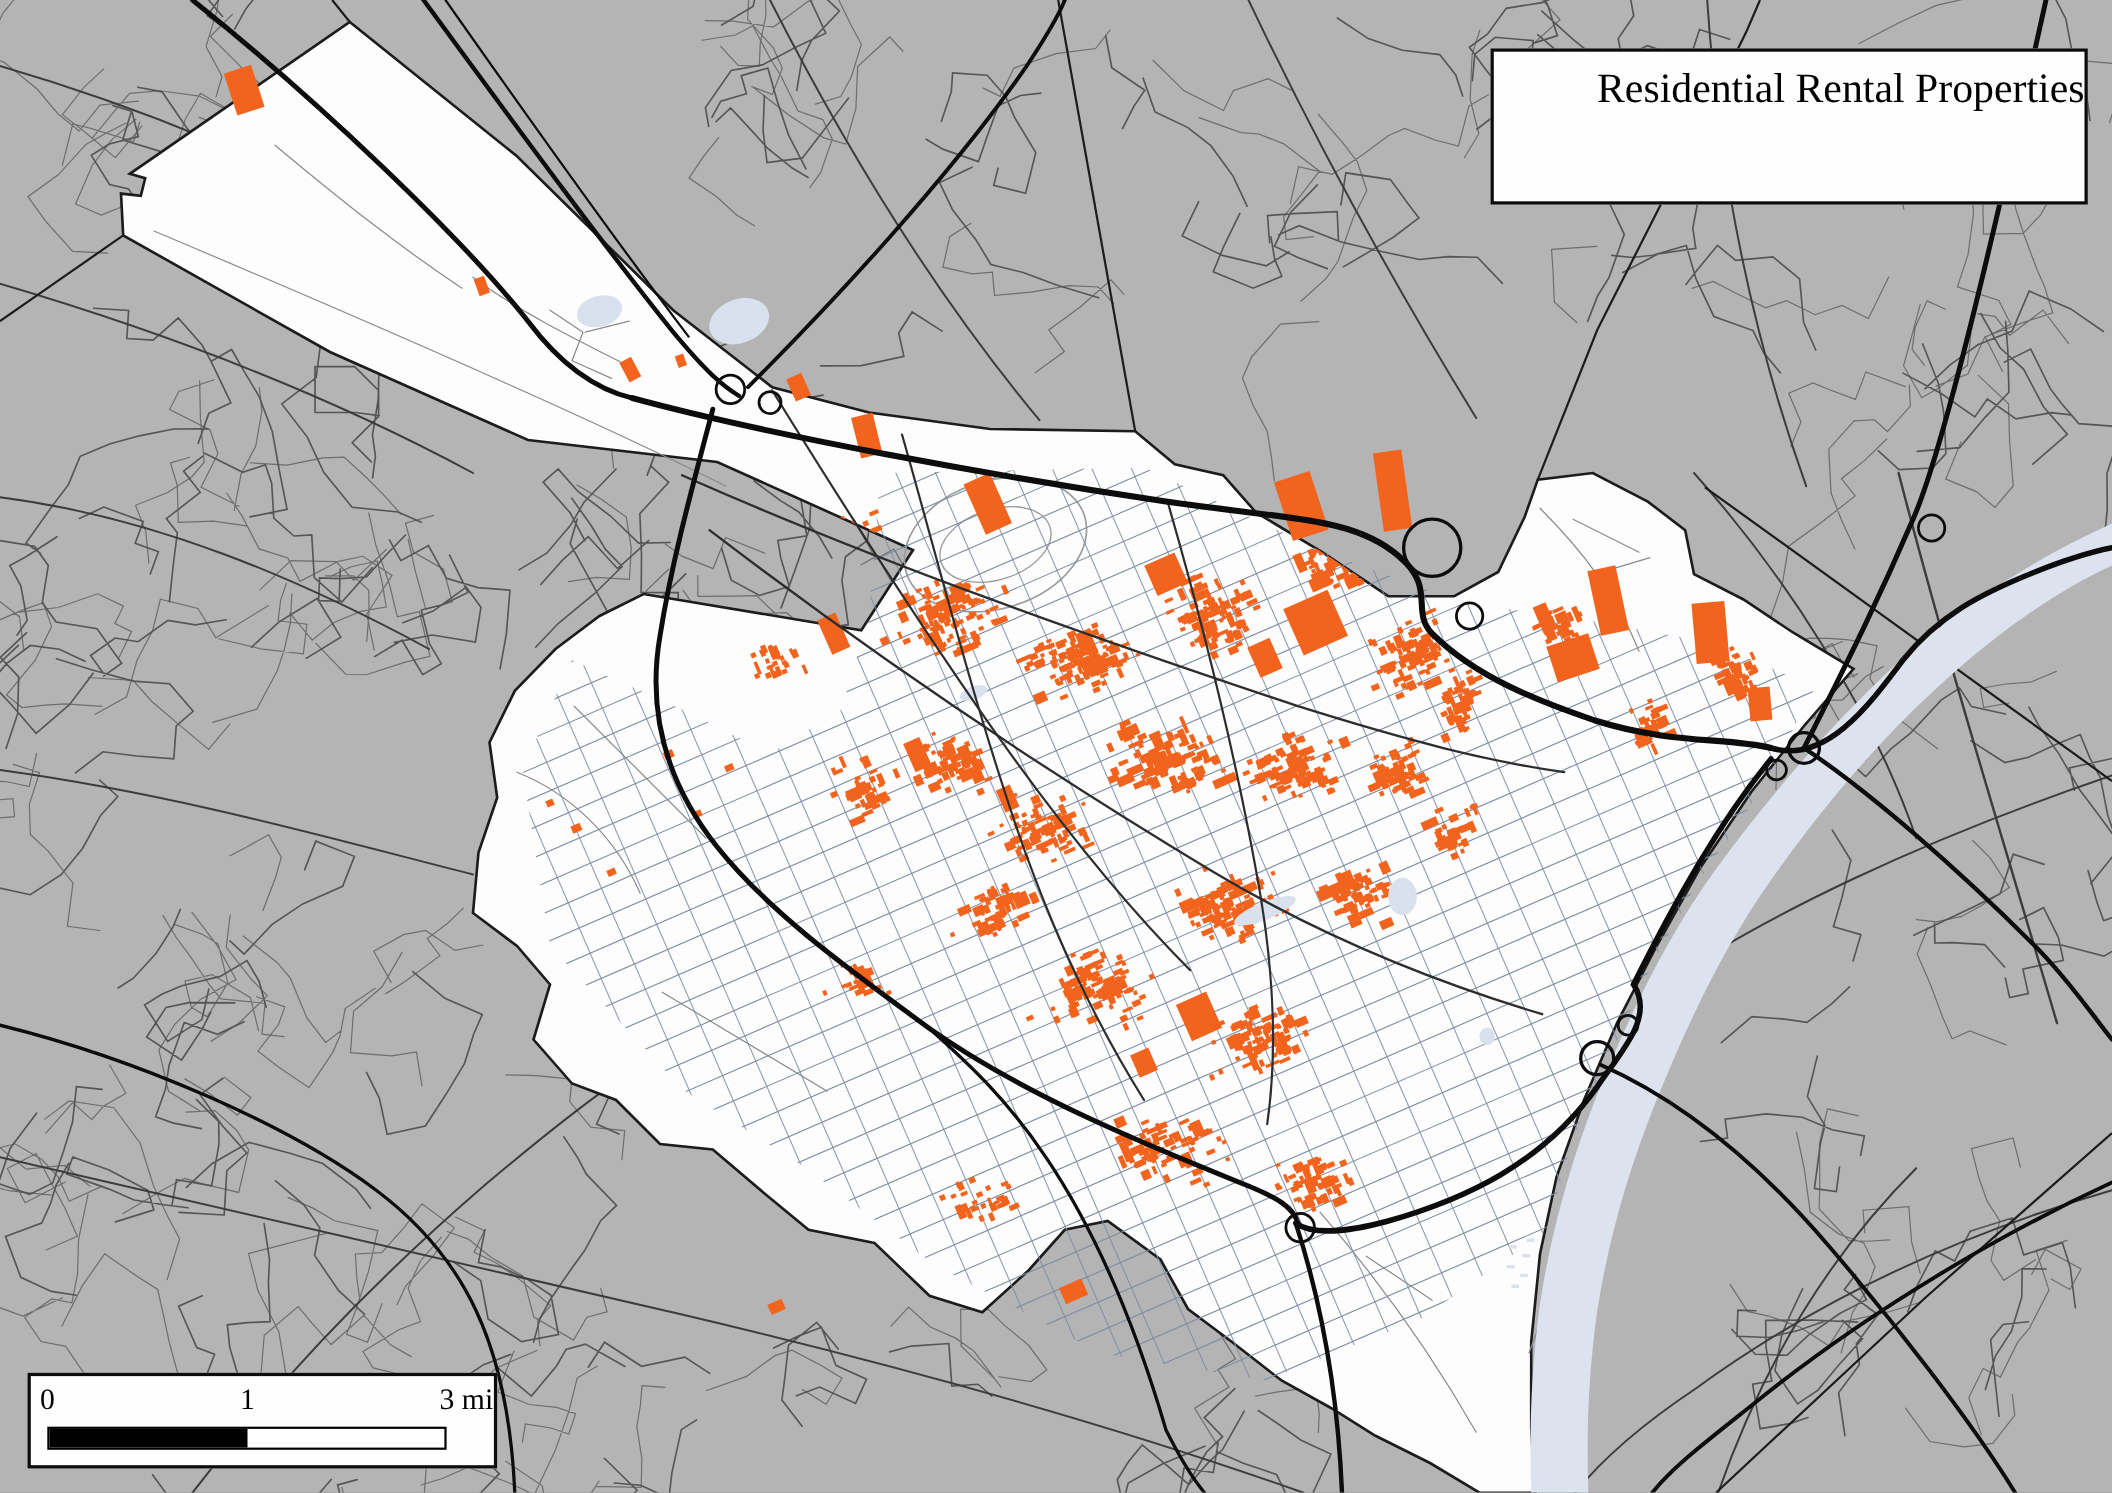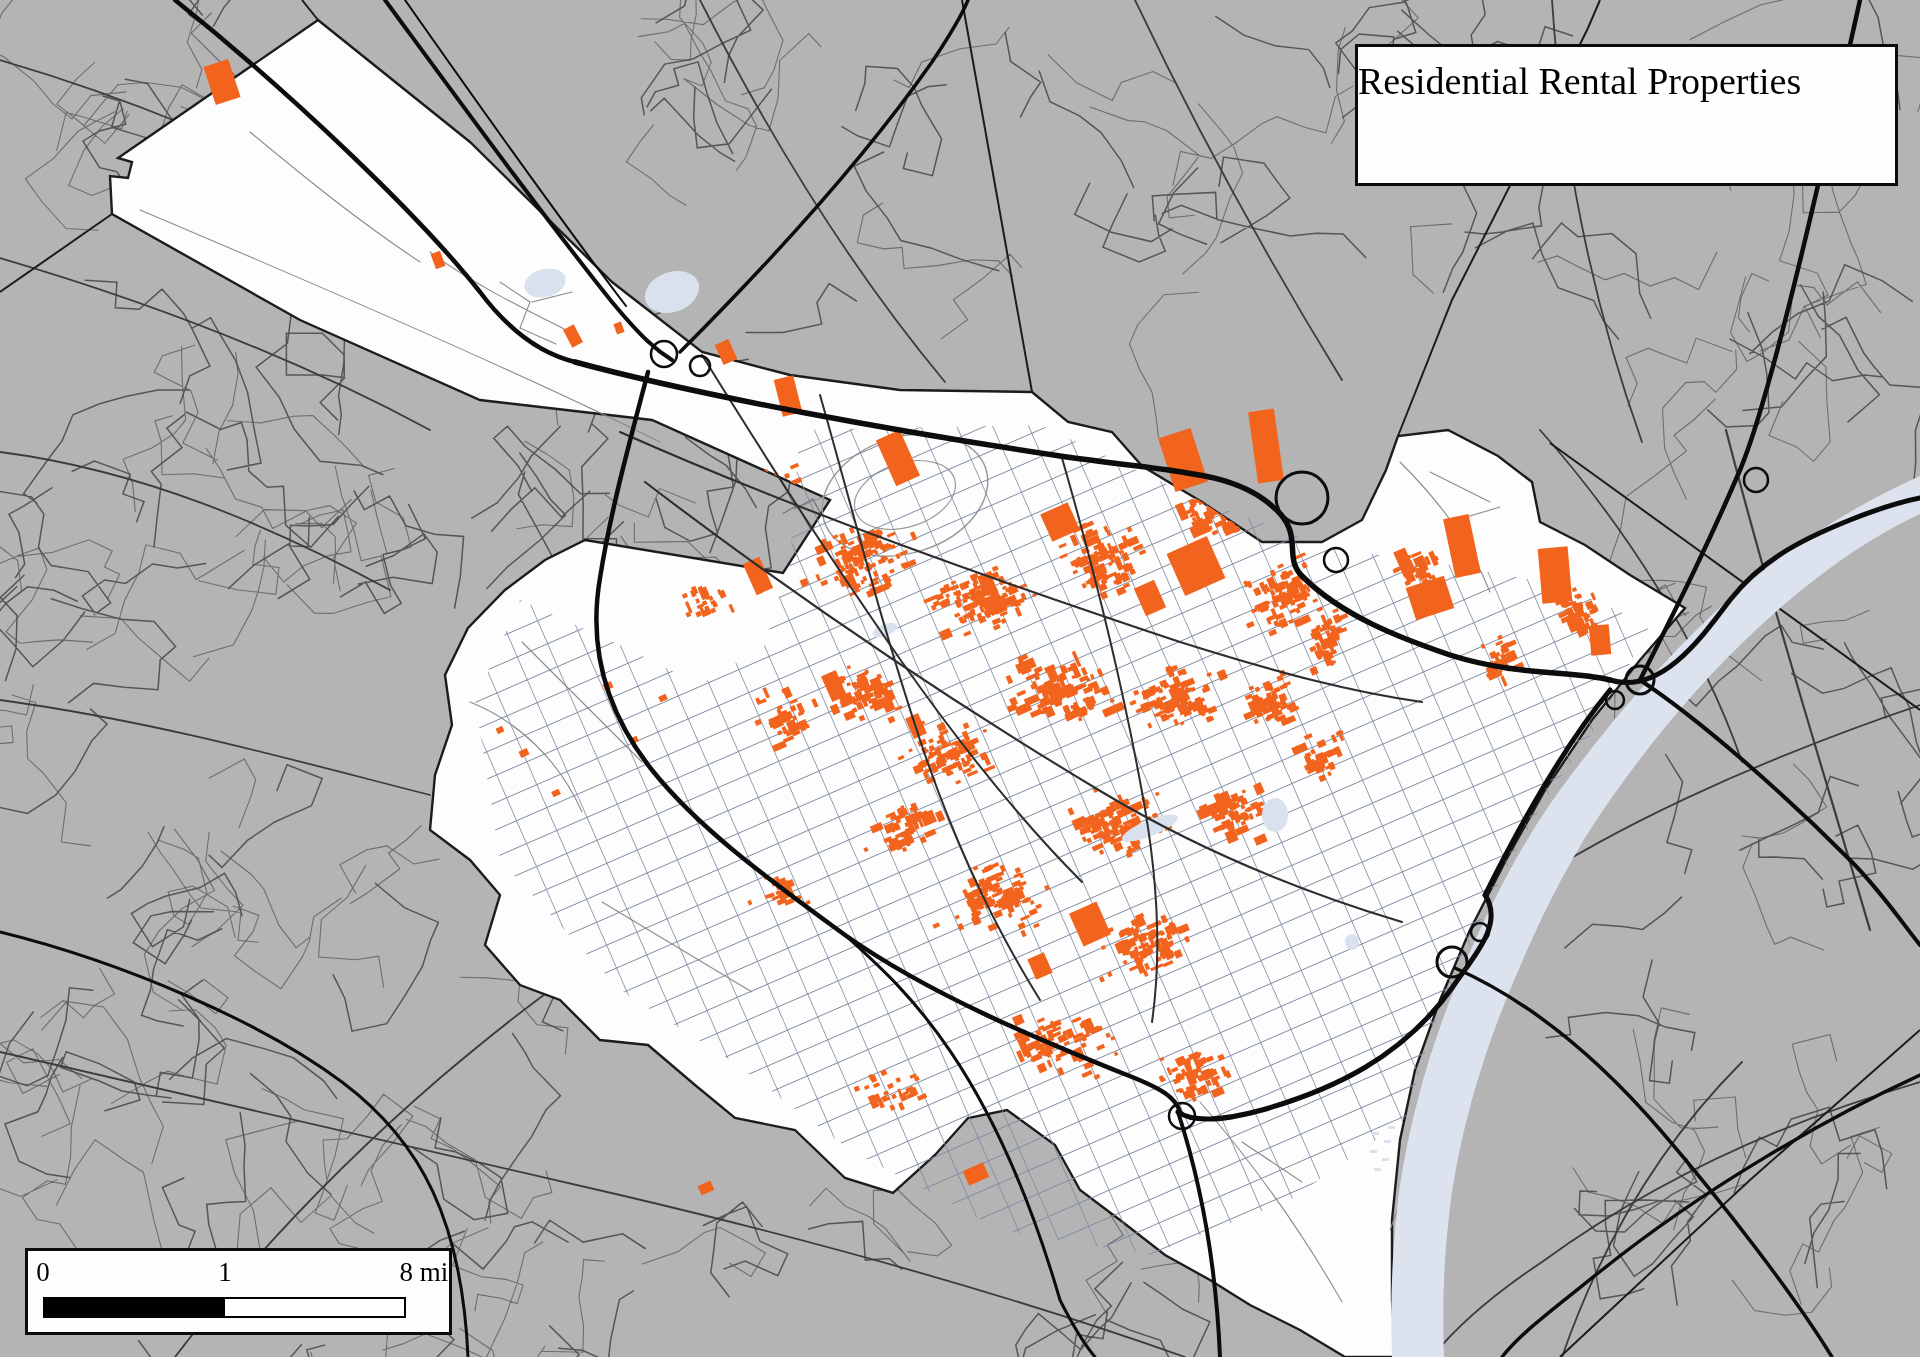--- a/index.html
+++ b/index.html
@@ -6,21 +6,21 @@
   .map-root{
     position:relative;width:1920px;height:1357px;overflow:hidden;
     background:var(--background-gray,#b4b4b4);
     font-family:"Liberation Serif","DejaVu Serif",serif;
   }
   .map-root svg{position:absolute;left:0;top:0;width:1920px;height:1357px;display:block;}
   .title-box{
     position:absolute;left:1355px;top:44px;width:543px;height:142px;
     background:var(--panel-bg,#fefefe);border:3px solid var(--highway-black,#0c0c0c);
     box-sizing:border-box;display:flex;flex-direction:column;justify-content:space-between;
-    padding:14px 0 16px 0;text-align:left;color:var(--text-black,#000);
+    padding:14px 0 16px 0;text-align:right;color:var(--text-black,#000);
   }
   .title-box .t-line{font-size:38px;line-height:1.1;white-space:nowrap;}
   .scale-box{
     position:absolute;left:25px;top:1248px;width:427px;height:87px;
     background:var(--panel-bg,#fefefe);border:3px solid var(--highway-black,#0c0c0c);
     box-sizing:border-box;color:var(--text-black,#000);
   }
   .scale-label{position:absolute;top:6px;font-size:27px;transform:translateX(-50%);white-space:nowrap;}
   .scale-bar{
     position:absolute;left:15px;top:46px;width:363px;height:21px;
@@ -1915,18 +1915,18 @@
     </g>
   </svg>
 
   <div class="title-box">
     <div class="t-line">Residential Rental Properties</div>
   </div>
 
   <div class="scale-box">
     <span class="scale-label" style="left:15px">0</span>
     <span class="scale-label" style="left:197px">1</span>
-    <span class="scale-label" style="left:396px">8 mi</span>
+    <span class="scale-label" style="left:396px">3 mi</span>
     <div class="scale-bar">
       <div class="scale-bar-fill"></div>
     </div>
   </div>
 </div>
 
 </body></html>

